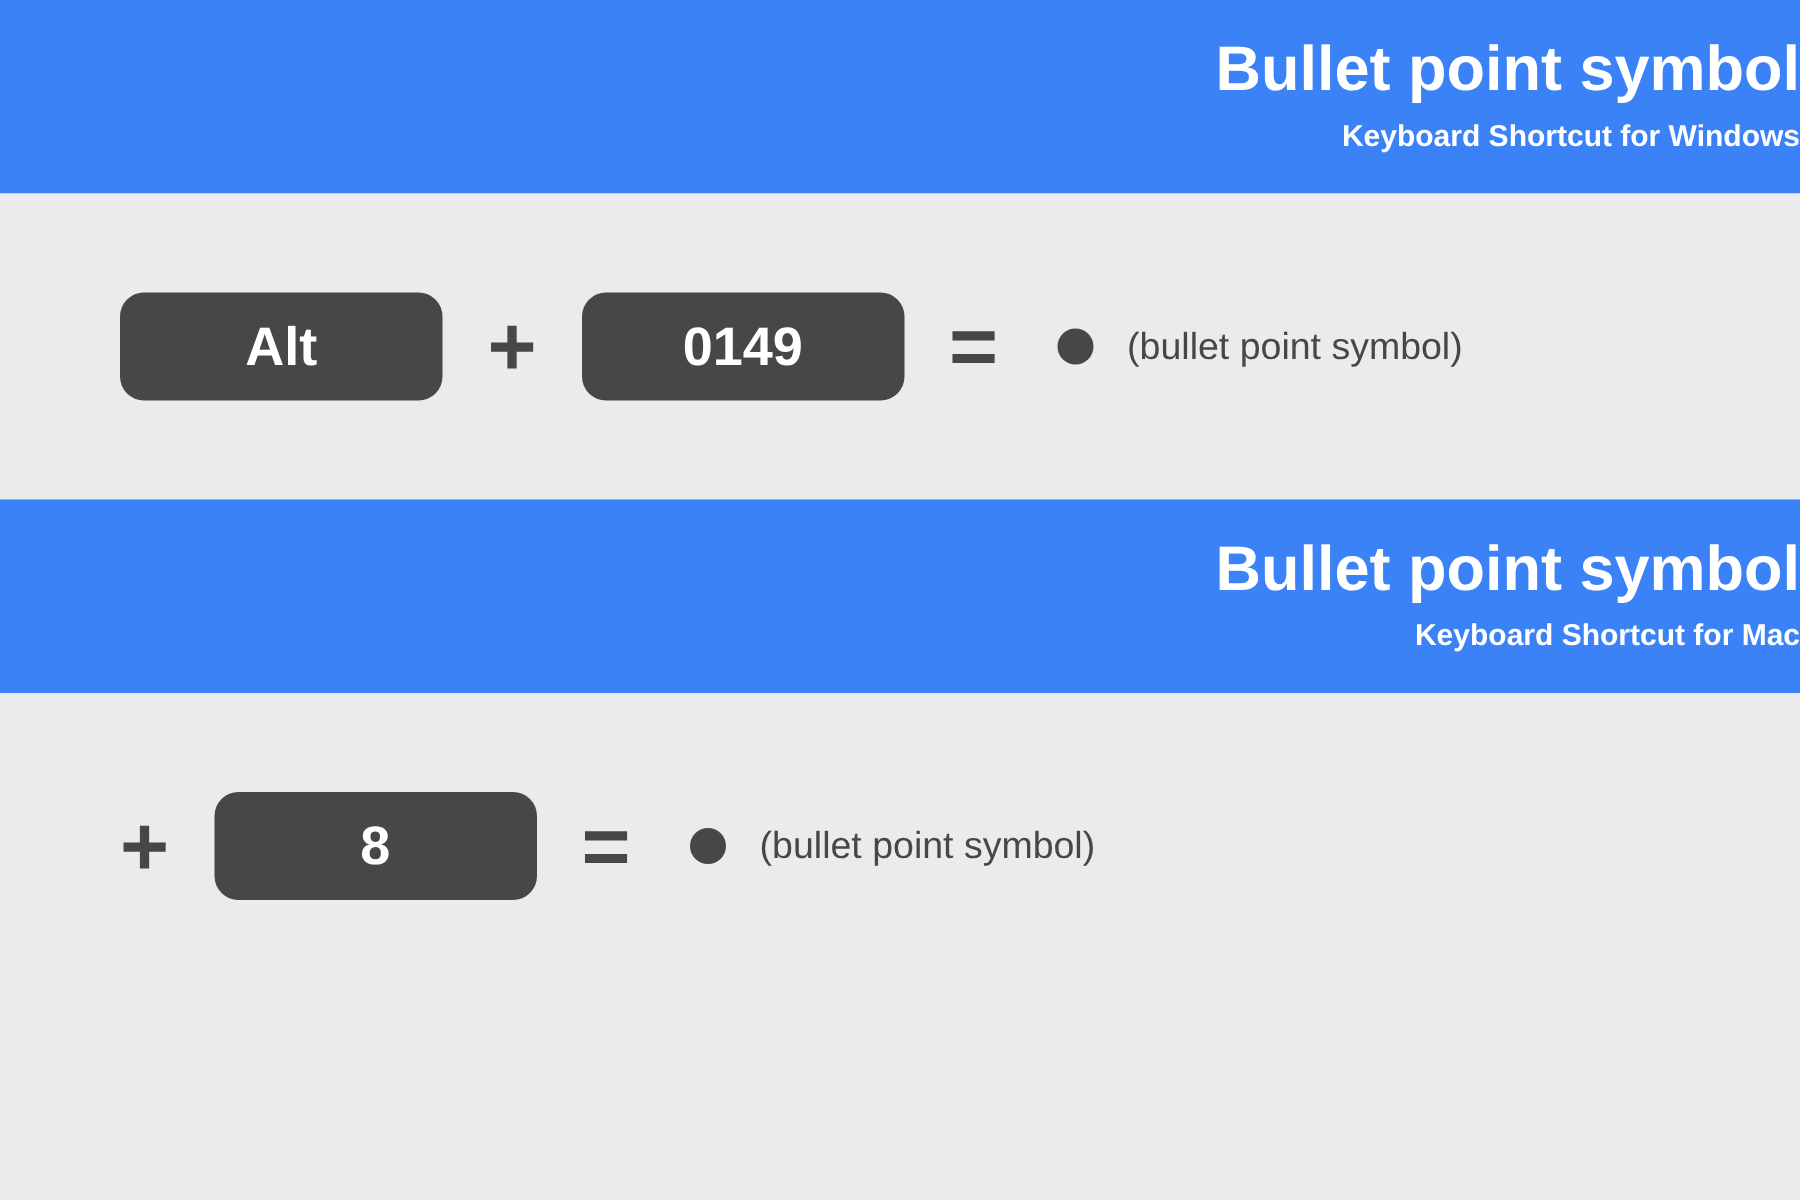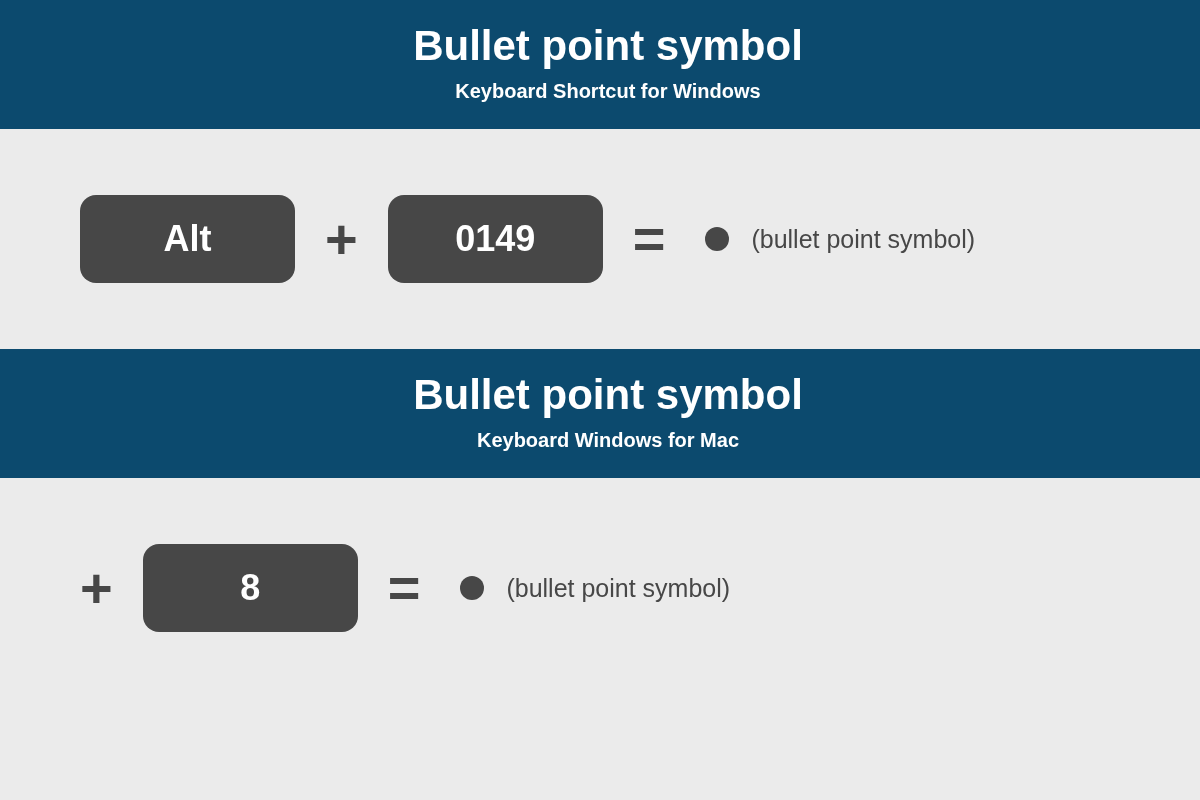--- a/index.html
+++ b/index.html
@@ -11,23 +11,23 @@
       width: 1200px;
       height: 800px;
       font-family: -apple-system, BlinkMacSystemFont, "Segoe UI", Arial, sans-serif;
       background: #ebebeb;
       overflow: hidden;
     }
     .section {
       width: 100%;
     }
     .header {
-      background: #0c4a6e;
+      background: #3b82f6;
       color: #ffffff;
-      text-align: center;
+      text-align: right;
       padding: 22px 0 26px 16px;
     }
     .header-title {
       font-size: 42px;
       font-weight: 700;
       margin-bottom: 10px;
     }
     .header-subtitle {
       font-size: 20px;
       font-weight: 700;
@@ -44,21 +44,21 @@
       color: #ffffff;
       border-radius: 16px;
       padding: 20px 36px;
       font-size: 36px;
       font-weight: 700;
       min-width: 175px;
       text-align: center;
       display: inline-flex;
       align-items: center;
       justify-content: center;
-      height: 88px;
+      height: 72px;
     }
     .key-wide {
       min-width: 215px;
     }
     .operator {
       color: #474747;
       font-size: 56px;
       font-weight: 700;
       line-height: 1;
     }
@@ -97,21 +97,21 @@
     <div class="bullet-result">
       <div class="bullet-dot"></div>
       <div class="bullet-label">(bullet point symbol)</div>
     </div>
   </div>
 </div>
 
 <div class="section">
   <div class="header">
     <div class="header-title">Bullet point symbol</div>
-    <div class="header-subtitle">Keyboard Windows for Mac</div>
+    <div class="header-subtitle">Keyboard Shortcut for Mac</div>
   </div>
   <div class="content">
     <div class="operator">+</div>
     <div class="key key-wide">8</div>
     <div class="operator">=</div>
     <div class="bullet-result">
       <div class="bullet-dot"></div>
       <div class="bullet-label">(bullet point symbol)</div>
     </div>
   </div>

